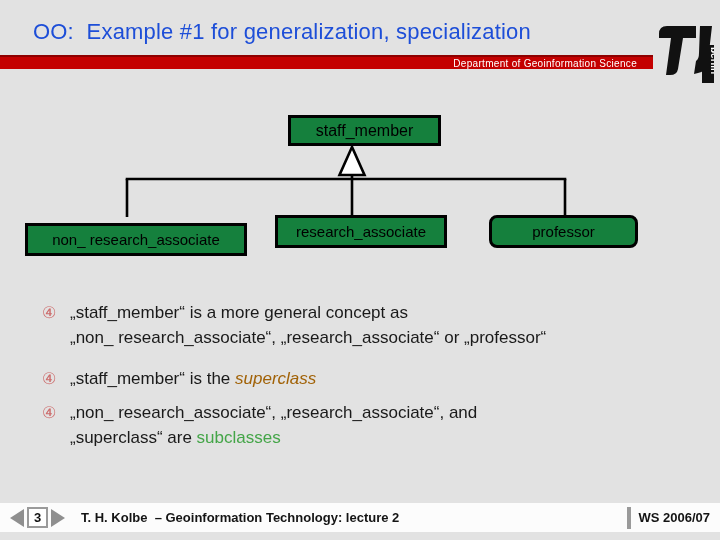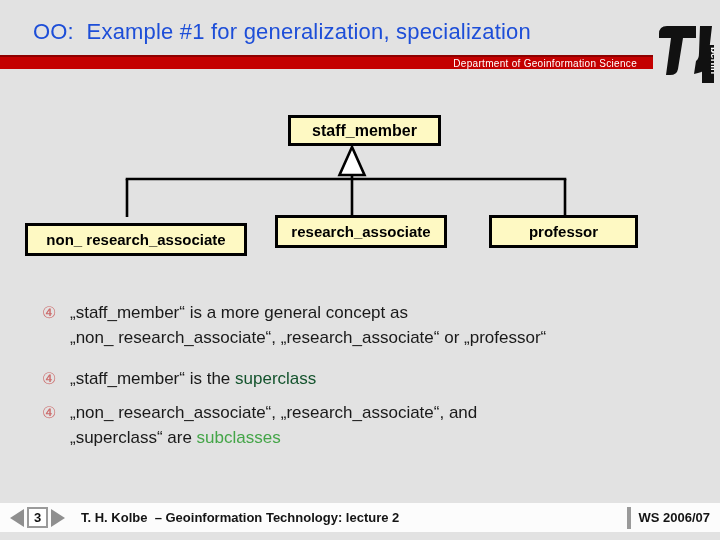--- a/index.html
+++ b/index.html
@@ -24,42 +24,42 @@
     display: flex; align-items: center; justify-content: flex-end;
   }
   .red-bar .banner-text {
     color: #ffffff; font-size: 10px; padding-right: 16px; letter-spacing: 0.3px;
   }
   .logo { position: absolute; right: 6px; top: 21px; }
 
   
   .connector-svg { position: absolute; left: 0; top: 0; width: 720px; height: 540px; }
   .class-box {
-    position: absolute; background: #fef9c3; border: 3px solid #000000;
+    position: absolute; background: #15803d; border: 3px solid #000000;
     display: flex; align-items: center; justify-content: center;
-    font-weight: bold; color: #000; font-size: 15px; white-space: pre;
+    font-weight: normal; color: #000; font-size: 15px; white-space: pre;
   }
   .box-super { left: 288px; top: 115px; width: 153px; height: 31px; font-size: 16px; }
   .box-sub1  { left: 25px;  top: 215px; width: 222px; height: 33px; margin-top: 8px; }
   .box-sub2  { left: 275px; top: 215px; width: 172px; height: 33px; }
-  .box-sub3  { left: 489px; top: 215px; width: 149px; height: 33px; }
+  .box-sub3  { left: 489px; top: 215px; width: 149px; height: 33px; border-radius: 8px; }
 
   
   .bullet {
     position: absolute; left: 42px; width: 650px;
     display: flex; color: #1a1a1a; font-size: 17px; line-height: 25px;
   }
   .bullet .marker {
     width: 28px; flex: 0 0 28px; color: #cc6b6b; font-size: 16px; line-height: 25px;
   }
   .bullet .btext { white-space: pre-wrap; }
   .b1 { top: 300px; }
   .b2 { top: 366px; }
   .b3 { top: 400px; }
-  .hl-super { color: #14532d; }
+  .hl-super { color: #a16207; font-style: italic; }
   .hl-sub   { color: #44a548; }
 
   
   .footer-band {
     position: absolute; left: 0; top: 503px; width: 720px; height: 29px;
     background: #fcfcfc; display: flex; align-items: center;
   }
   .nav { display: flex; align-items: center; margin-left: 10px; }
   .arrow-left {
     width: 0; height: 0; border-top: 9px solid transparent;

